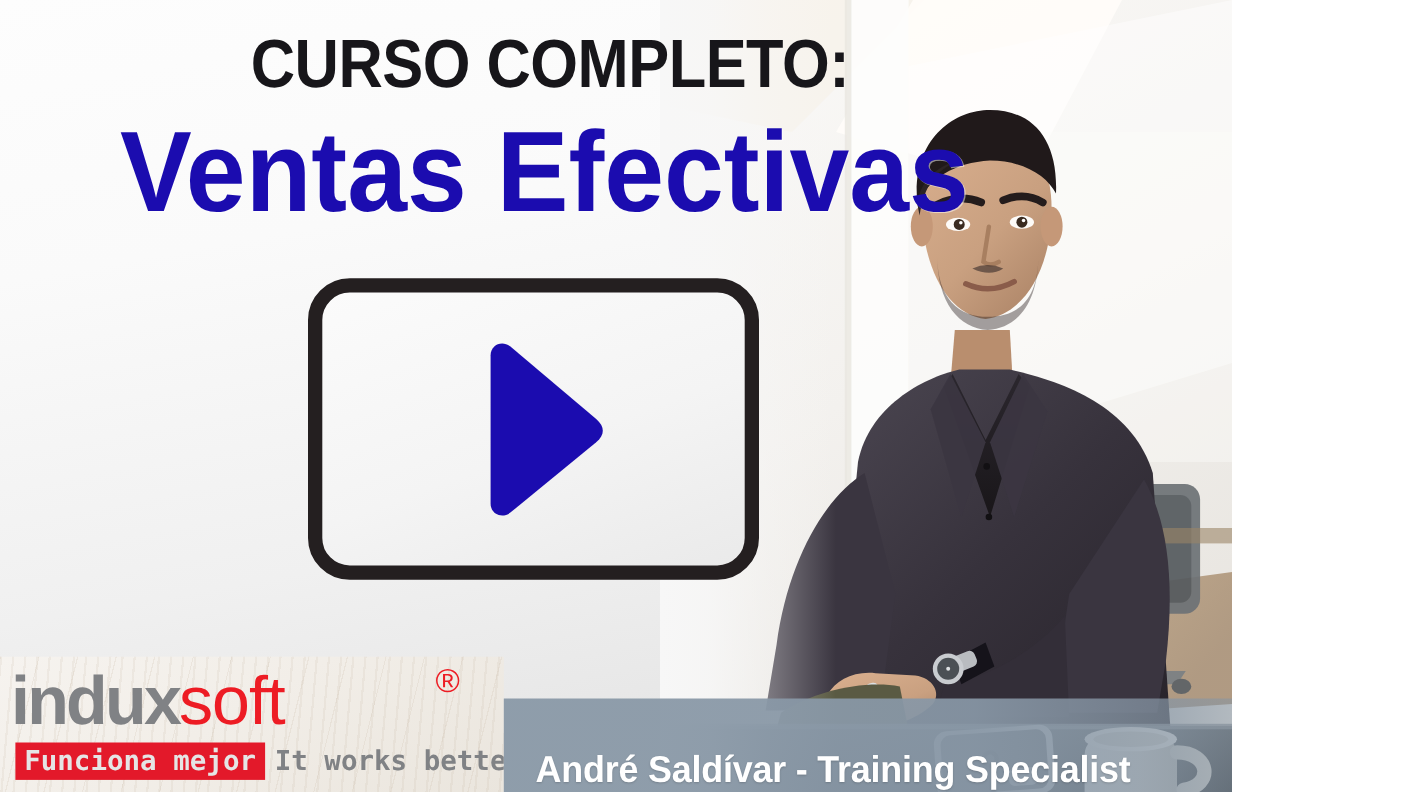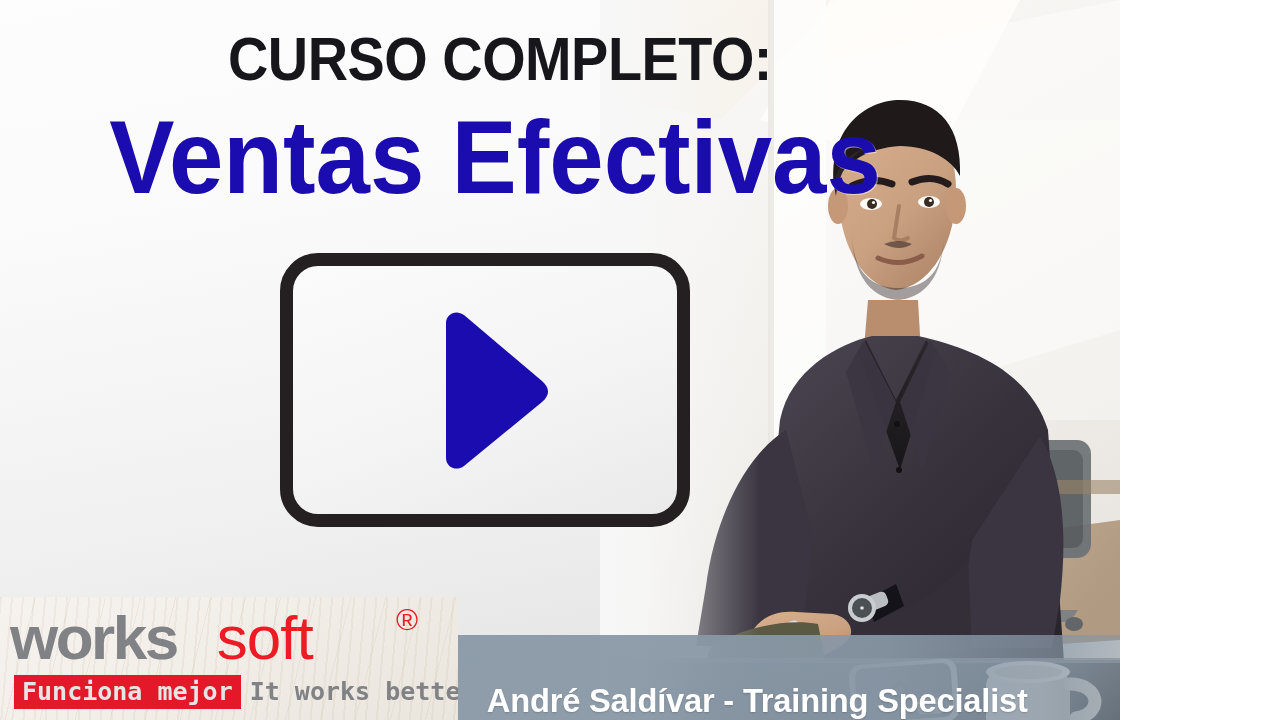--- a/index.html
+++ b/index.html
@@ -109,21 +109,21 @@
     position: absolute;
     left: 10px;
     top: 10px;
     font-size: 62px;
     font-weight: 700;
     letter-spacing: -2.5px;
     line-height: 1;
     white-space: nowrap;
   }
   .logo-wordmark .w-indux { color: #808285; }
-  .logo-wordmark .w-soft  { color: #ed1c24; font-weight: 400; letter-spacing: -1px; margin-left: 40px; }
+  .logo-wordmark .w-soft  { color: #ed1c24; font-weight: 400; letter-spacing: -1px; }
   .logo-reg {
     position: absolute;
     left: 396px;
     top: 8px;
     font-size: 30px;
     color: #ed1c24;
     line-height: 1;
     font-weight: 400;
   }
   .logo-tagline {
@@ -338,21 +338,21 @@
 
   <div class="play-btn">
     <svg class="tri" viewBox="0 0 118 158" aria-hidden="true">
       <path d="M14 12 C14 3 24 -2 32 4 L110 70 C118 77 118 84 110 91
                L32 155 C24 161 14 156 14 147 Z" fill="#1b0caf"></path>
     </svg>
   </div>
 
   <div class="logo-panel">
     <div class="logo-wordmark">
-      <span class="w-indux">works</span><span class="w-soft">soft</span>
+      <span class="w-indux">indux</span><span class="w-soft">soft</span>
     </div>
     <div class="logo-reg">®</div>
     <div class="logo-tagline">
       <span class="es">Funciona mejor</span><span class="en">It works better</span>
     </div>
   </div>
 
   <div class="name-banner">
     <span class="name-text">André Saldívar - Training Specialist</span>
   </div>

